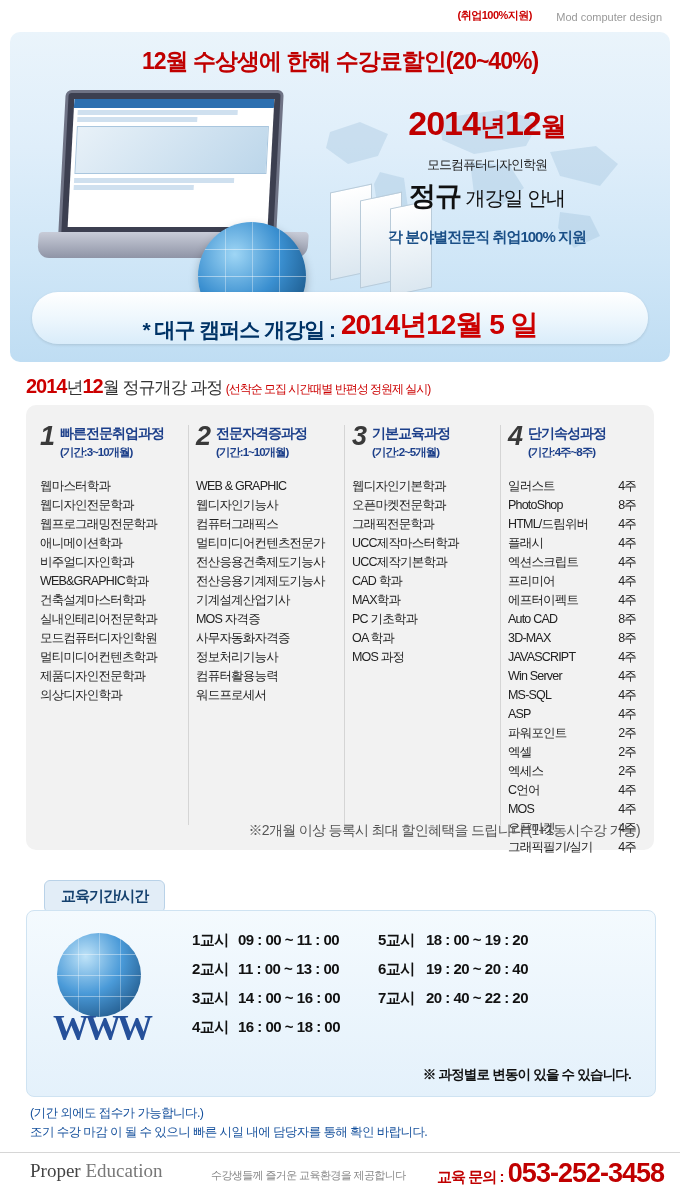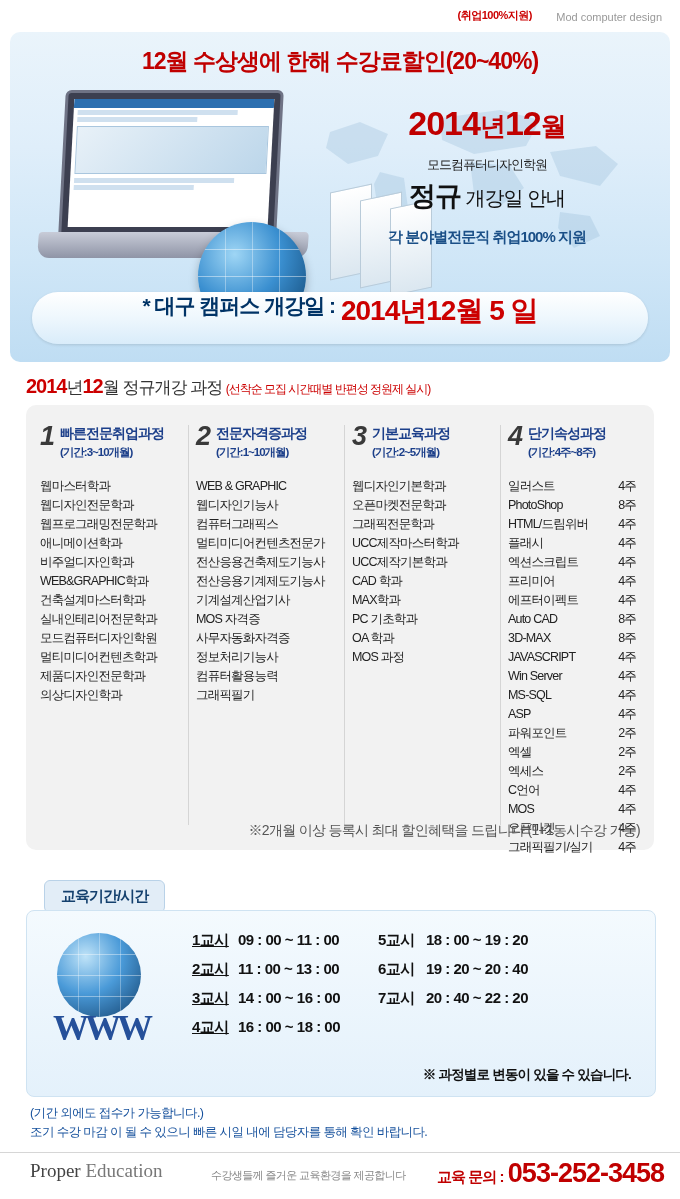--- a/index.html
+++ b/index.html
@@ -174,21 +174,21 @@
   }
 
   .hero .campus-bar {
     position: absolute;
     left: 22px; right: 22px; bottom: 18px;
     height: 52px;
     border-radius: 26px;
     background: linear-gradient(to bottom, #ffffff 0%, #eef7fd 50%, #d9ecfa 100%);
     box-shadow: 0 1px 3px rgba(0,0,0,0.12);
     display: flex;
-    align-items: flex-start;
+    align-items: flex-end;
     justify-content: center;
     gap: 6px;
   }
   .campus-bar .label {
     color: #003366;
     font-size: 21px;
     font-weight: bold;
     letter-spacing: -1px;
   }
   .campus-bar .date {
@@ -330,21 +330,21 @@
   }
   .sched-row {
     display: flex;
     align-items: baseline;
     height: 29px;
     color: #111111;
     font-size: 15px;
     font-weight: bold;
     letter-spacing: -0.5px;
   }
-  .sched-row .lbl { width: 46px; text-decoration: underline; }
+  .sched-row .lbl { width: 46px; }
   .sched-row .tm { width: 140px; }
   .sched-row .lbl2 { width: 48px; }
   .sched-row .tm2 { width: 140px; }
   .sched-note {
     position: absolute;
     right: 24px; bottom: 12px;
     color: #111111;
     font-size: 13.5px;
     font-weight: bold;
     letter-spacing: -0.8px;
@@ -509,21 +509,21 @@
         <li>웹디자인기능사</li>
         <li>컴퓨터그래픽스</li>
         <li>멀티미디어컨텐츠전문가</li>
         <li>전산응용건축제도기능사</li>
         <li>전산응용기계제도기능사</li>
         <li>기계설계산업기사</li>
         <li>MOS 자격증</li>
         <li>사무자동화자격증</li>
         <li>정보처리기능사</li>
         <li>컴퓨터활용능력</li>
-        <li>그래픽필기</li>
+        <li>워드프로세서</li>
       </ul>
     </div>
 
     <div class="col c3">
       <div class="divider"></div>
       <div class="col-head">
         <span class="num">3</span>
         <div class="name">기본교육과정</div>
         <div class="period">(기간:2~5개월)</div>
       </div>

